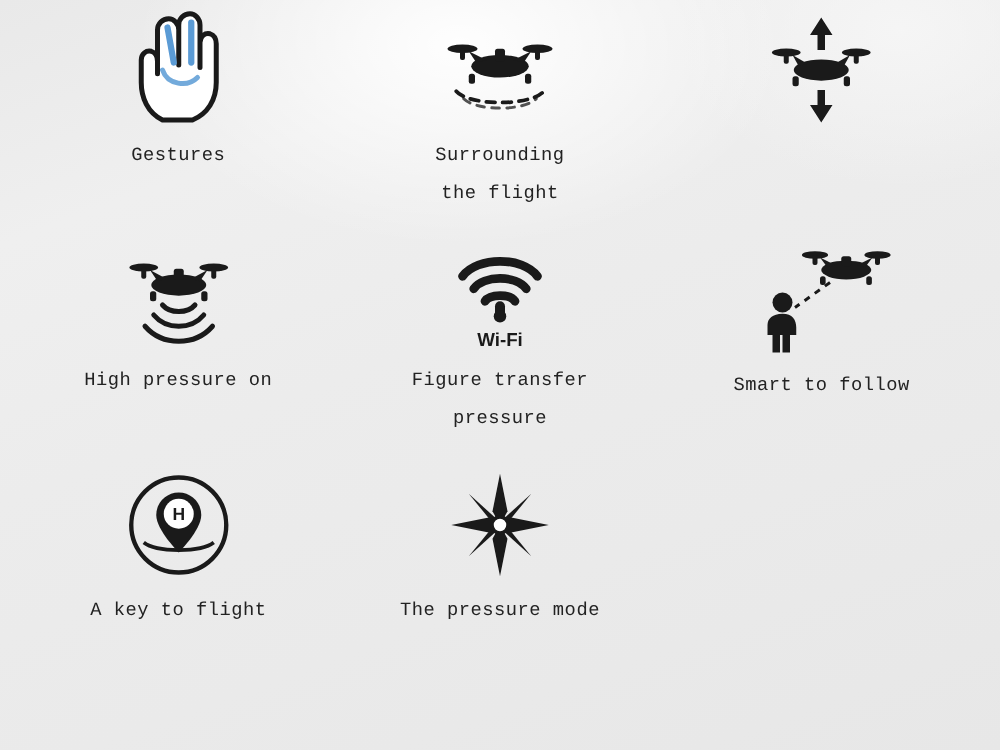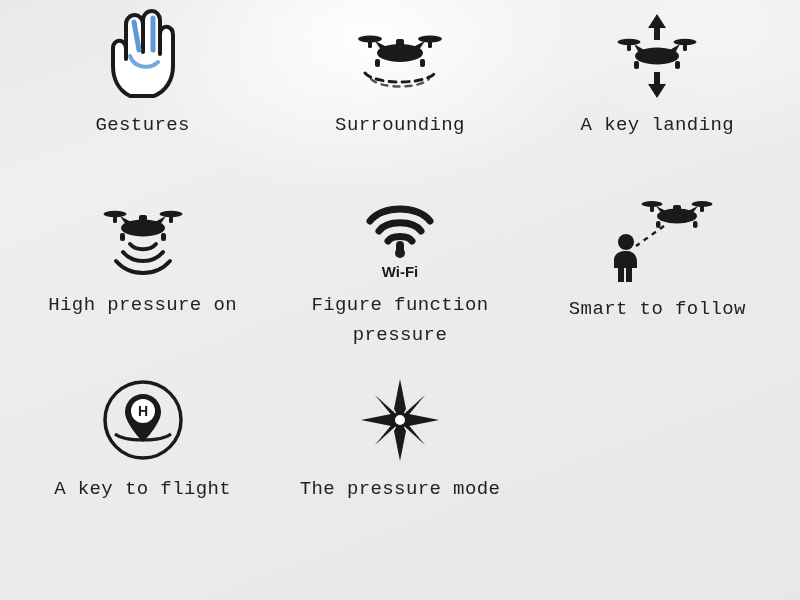--- a/index.html
+++ b/index.html
@@ -41,21 +41,21 @@
     align-items: center;
   }
   .icon-box {
     height: 96px;
     display: flex;
     align-items: center;
     justify-content: flex-end;
   }
   .label {
     margin-top: 6px;
-    font-size: 19px;
+    font-size: 15px;
     line-height: 30px;
     color: #222222;
     text-align: center;
     letter-spacing: 0.4px;
     max-width: 230px;
   }
   .row2 .icon-box { height: 92px; }
   .row3 .icon-box { height: 96px; }
   .r1c1 .icon-box { transform: translateY(-4px); }
   svg { display: block; }
@@ -96,20 +96,21 @@
             <rect x="83" y="22" width="4" height="9" rx="1.6"></rect>
             <rect x="30" y="42" width="5" height="8" rx="2"></rect>
             <rect x="75" y="42" width="5" height="8" rx="2"></rect>
           </g>
           <path d="M20 56 C30 68 80 68 90 56" stroke="#1a1a1a" stroke-width="3" fill="none" stroke-dasharray="7 6" stroke-linecap="round"></path>
           <path d="M26 62 C36 72 74 72 84 62" stroke="#1a1a1a" stroke-width="2.4" fill="none" stroke-dasharray="6 6" stroke-linecap="round" opacity="0.75"></path>
         </svg>
       </div>
       <div class="label">
         <div>Surrounding</div>
+        <div>the flight</div>
       </div>
     </div>
 
     <div class="cell r1c3">
       <div class="icon-box">
         <svg width="118" height="92" viewBox="0 0 118 92">
           <g fill="#1a1a1a">
             <ellipse cx="59" cy="46" rx="22" ry="8.5"></ellipse>
             <path d="M36 34 L48 41 L41 43 Z"></path>
             <path d="M82 34 L70 41 L77 43 Z"></path>
@@ -117,21 +118,20 @@
             <ellipse cx="87" cy="32" rx="11.5" ry="3.2"></ellipse>
             <rect x="29" y="32" width="4" height="9" rx="1.6"></rect>
             <rect x="85" y="32" width="4" height="9" rx="1.6"></rect>
             <rect x="36" y="51" width="5" height="8" rx="2"></rect>
             <rect x="77" y="51" width="5" height="8" rx="2"></rect>
             <path d="M59 4 L68 18 L62 18 L62 30 L56 30 L56 18 L50 18 Z"></path>
             <path d="M59 88 L50 74 L56 74 L56 62 L62 62 L62 74 L68 74 Z"></path>
           </g>
         </svg>
       </div>
-      <div class="label">A key landing</div>
     </div>
 
     <div class="cell row2">
       <div class="icon-box">
         <svg width="110" height="80" viewBox="0 0 110 80">
           <g fill="#1a1a1a">
             <ellipse cx="55" cy="30" rx="22" ry="8.5"></ellipse>
             <rect x="51" y="17" width="8" height="9" rx="2"></rect>
             <path d="M32 18 L45 25 L38 27 Z"></path>
             <path d="M78 18 L65 25 L72 27 Z"></path>
@@ -157,21 +157,21 @@
             <path d="M48 58 L48 50" stroke-width="8"></path>
             <path d="M36 46 C40 40 56 40 60 46" stroke-width="7"></path>
             <path d="M27 36 C35 25 61 25 69 36" stroke-width="7"></path>
             <path d="M18 26 C30 10 66 10 78 26" stroke-width="7"></path>
           </g>
           <circle cx="48" cy="58" r="5" fill="#1a1a1a"></circle>
           <text x="48" y="82" font-family="Liberation Sans, sans-serif" font-size="15" font-weight="bold" text-anchor="middle" fill="#1a1a1a">Wi-Fi</text>
         </svg>
       </div>
       <div class="label">
-        <div>Figure function</div>
+        <div>Figure transfer</div>
         <div>pressure</div>
       </div>
     </div>
 
 
     <div class="cell row3">
       <div class="icon-box">
         <svg width="130" height="92" viewBox="0 0 130 92">
           <g fill="#1a1a1a">
             <ellipse cx="85" cy="22" rx="20" ry="7.5"></ellipse>

